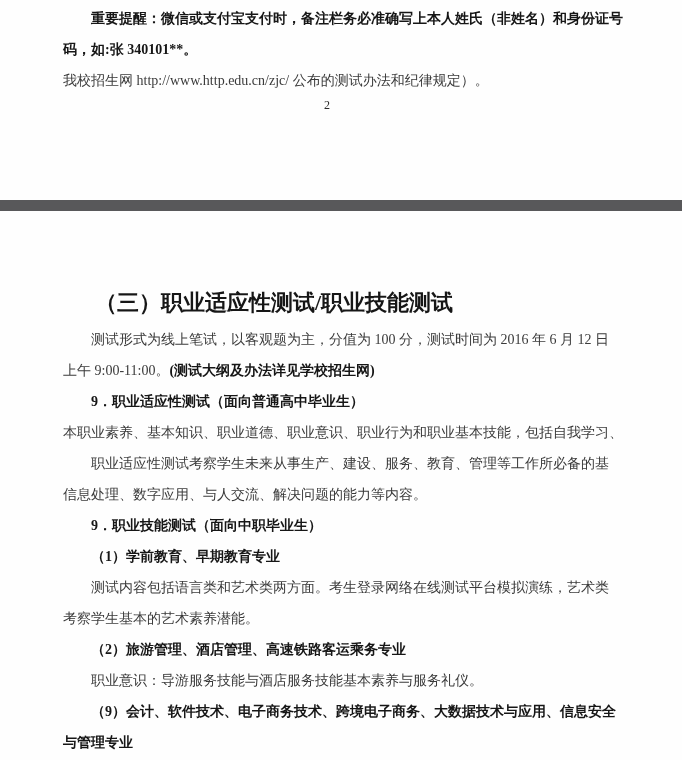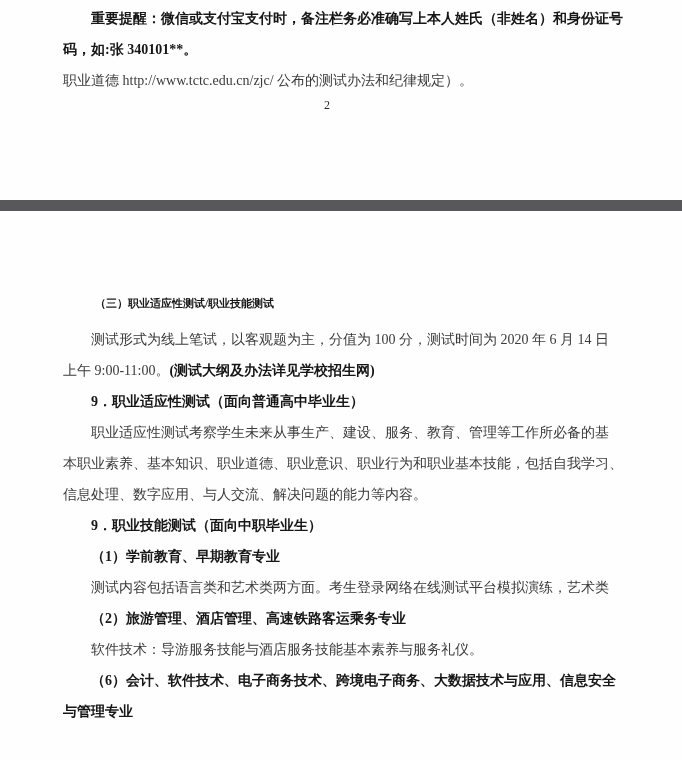--- a/index.html
+++ b/index.html
@@ -30,21 +30,21 @@
     line-height: 18px;
     font-size: 12px;
     color: #2a2a2a;
     text-align: center;
     margin: 0;
   }
   .section-heading {
     margin: 74px 56px 4px 63px;
     height: 34px;
     line-height: 34px;
-    font-size: 11px;
+    font-size: 22px;
     font-weight: bold;
     color: #161616;
     text-indent: 32px;
     white-space: nowrap;
   }
   .separator {
     position: absolute;
     top: 200px;
     left: 0;
     width: 682px;
@@ -53,36 +53,37 @@
   }
 </style>
 </head>
 <body>
 
 <div class="viewport">
 
   <div class="page-frag page-prev">
     <div class="line bold indent">重要提醒：微信或支付宝支付时，备注栏务必准确写上本人姓氏（非姓名）和身份证号</div>
     <div class="line bold">码，如:张 340101**。</div>
-    <div class="line">职业道德 http://www.tctc.edu.cn/zjc/ 公布的测试办法和纪律规定）。</div>
+    <div class="line">我校招生网 http://www.http.edu.cn/zjc/ 公布的测试办法和纪律规定）。</div>
     <div class="pagenum">2</div>
   </div>
 
   <div class="separator" style="background: rgb(88, 88, 90);"></div>
 
   <div class="page-frag page-curr">
     <div class="section-heading">（三）职业适应性测试/职业技能测试</div>
-    <div class="line indent">测试形式为线上笔试，以客观题为主，分值为 100 分，测试时间为 2020 年 6 月 14 日</div>
+    <div class="line indent">测试形式为线上笔试，以客观题为主，分值为 100 分，测试时间为 2016 年 6 月 12 日</div>
     <div class="line"><span>上午 9:00-11:00。</span><span class="bold">(测试大纲及办法详见学校招生网)</span></div>
     <div class="line bold indent">9．职业适应性测试（面向普通高中毕业生）</div>
+    <div class="line">本职业素养、基本知识、职业道德、职业意识、职业行为和职业基本技能，包括自我学习、</div>
     <div class="line indent">职业适应性测试考察学生未来从事生产、建设、服务、教育、管理等工作所必备的基</div>
-    <div class="line">本职业素养、基本知识、职业道德、职业意识、职业行为和职业基本技能，包括自我学习、</div>
     <div class="line">信息处理、数字应用、与人交流、解决问题的能力等内容。</div>
     <div class="line bold indent">9．职业技能测试（面向中职毕业生）</div>
     <div class="line bold indent">（1）学前教育、早期教育专业</div>
     <div class="line indent">测试内容包括语言类和艺术类两方面。考生登录网络在线测试平台模拟演练，艺术类</div>
+    <div class="line">考察学生基本的艺术素养潜能。</div>
     <div class="line bold indent">（2）旅游管理、酒店管理、高速铁路客运乘务专业</div>
-    <div class="line indent">软件技术：导游服务技能与酒店服务技能基本素养与服务礼仪。</div>
-    <div class="line bold indent">（6）会计、软件技术、电子商务技术、跨境电子商务、大数据技术与应用、信息安全</div>
+    <div class="line indent">职业意识：导游服务技能与酒店服务技能基本素养与服务礼仪。</div>
+    <div class="line bold indent">（9）会计、软件技术、电子商务技术、跨境电子商务、大数据技术与应用、信息安全</div>
     <div class="line bold">与管理专业</div>
   </div>
 
 </div>
 
 </body></html>

